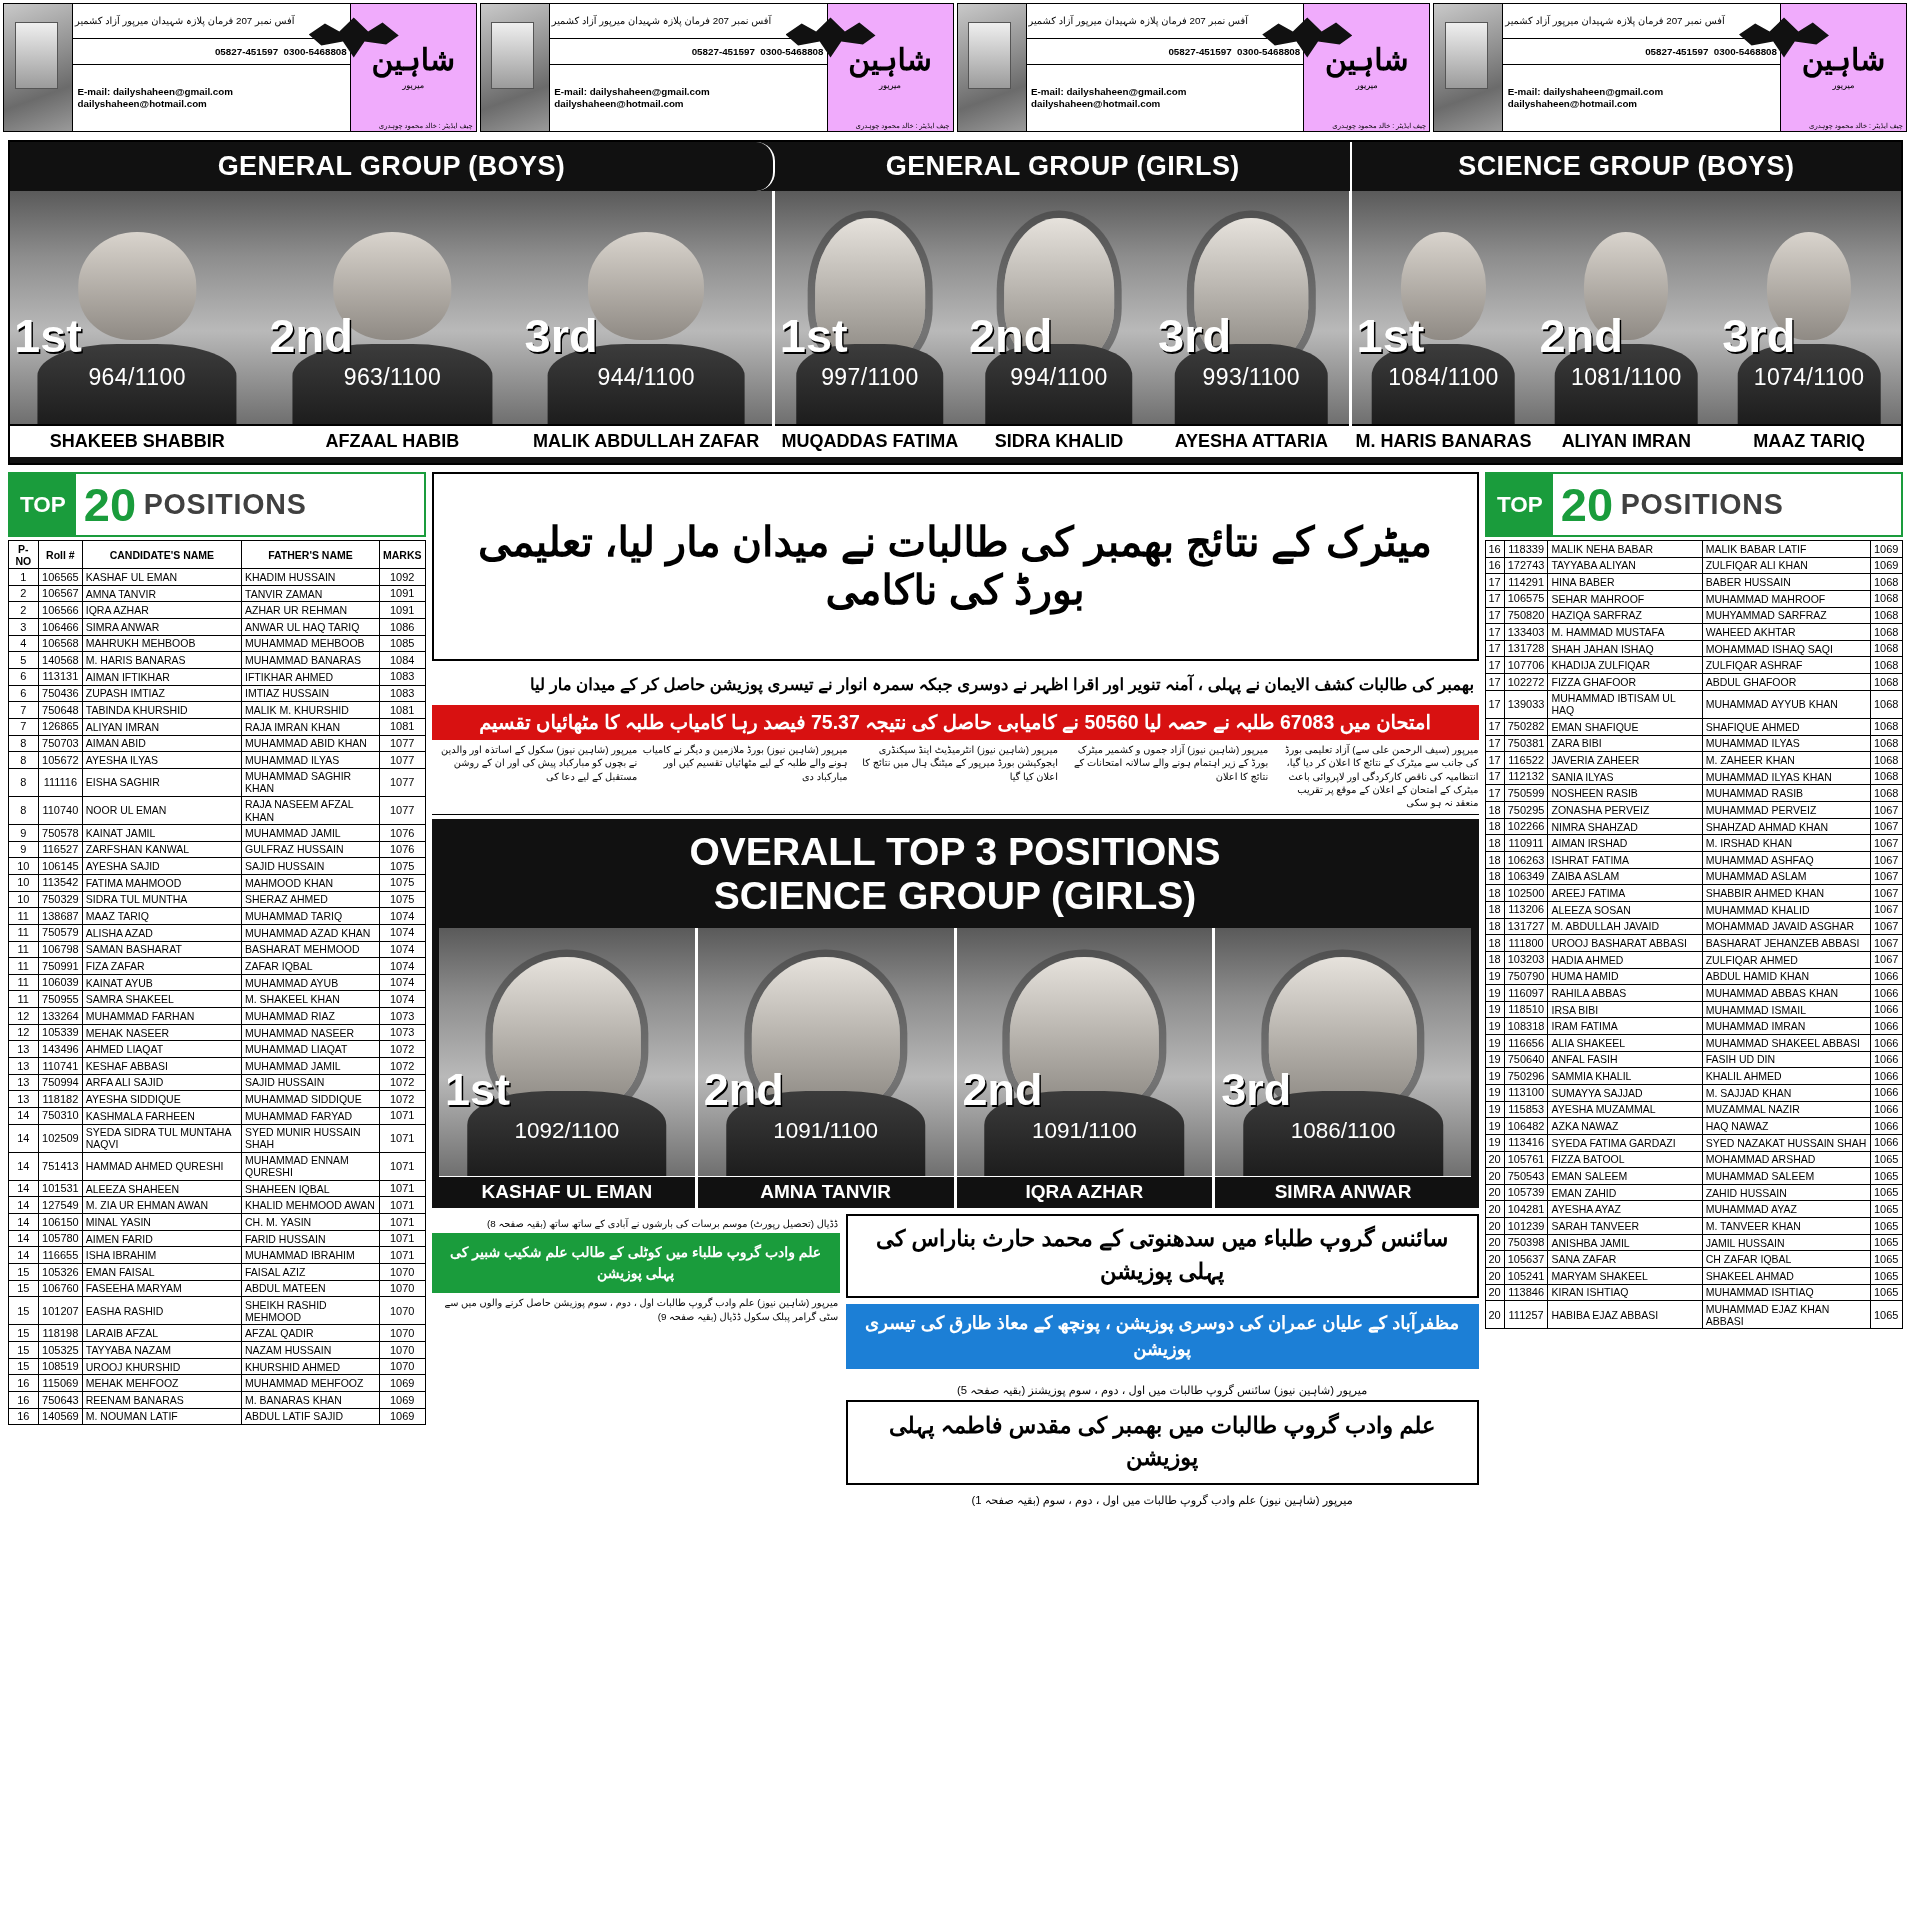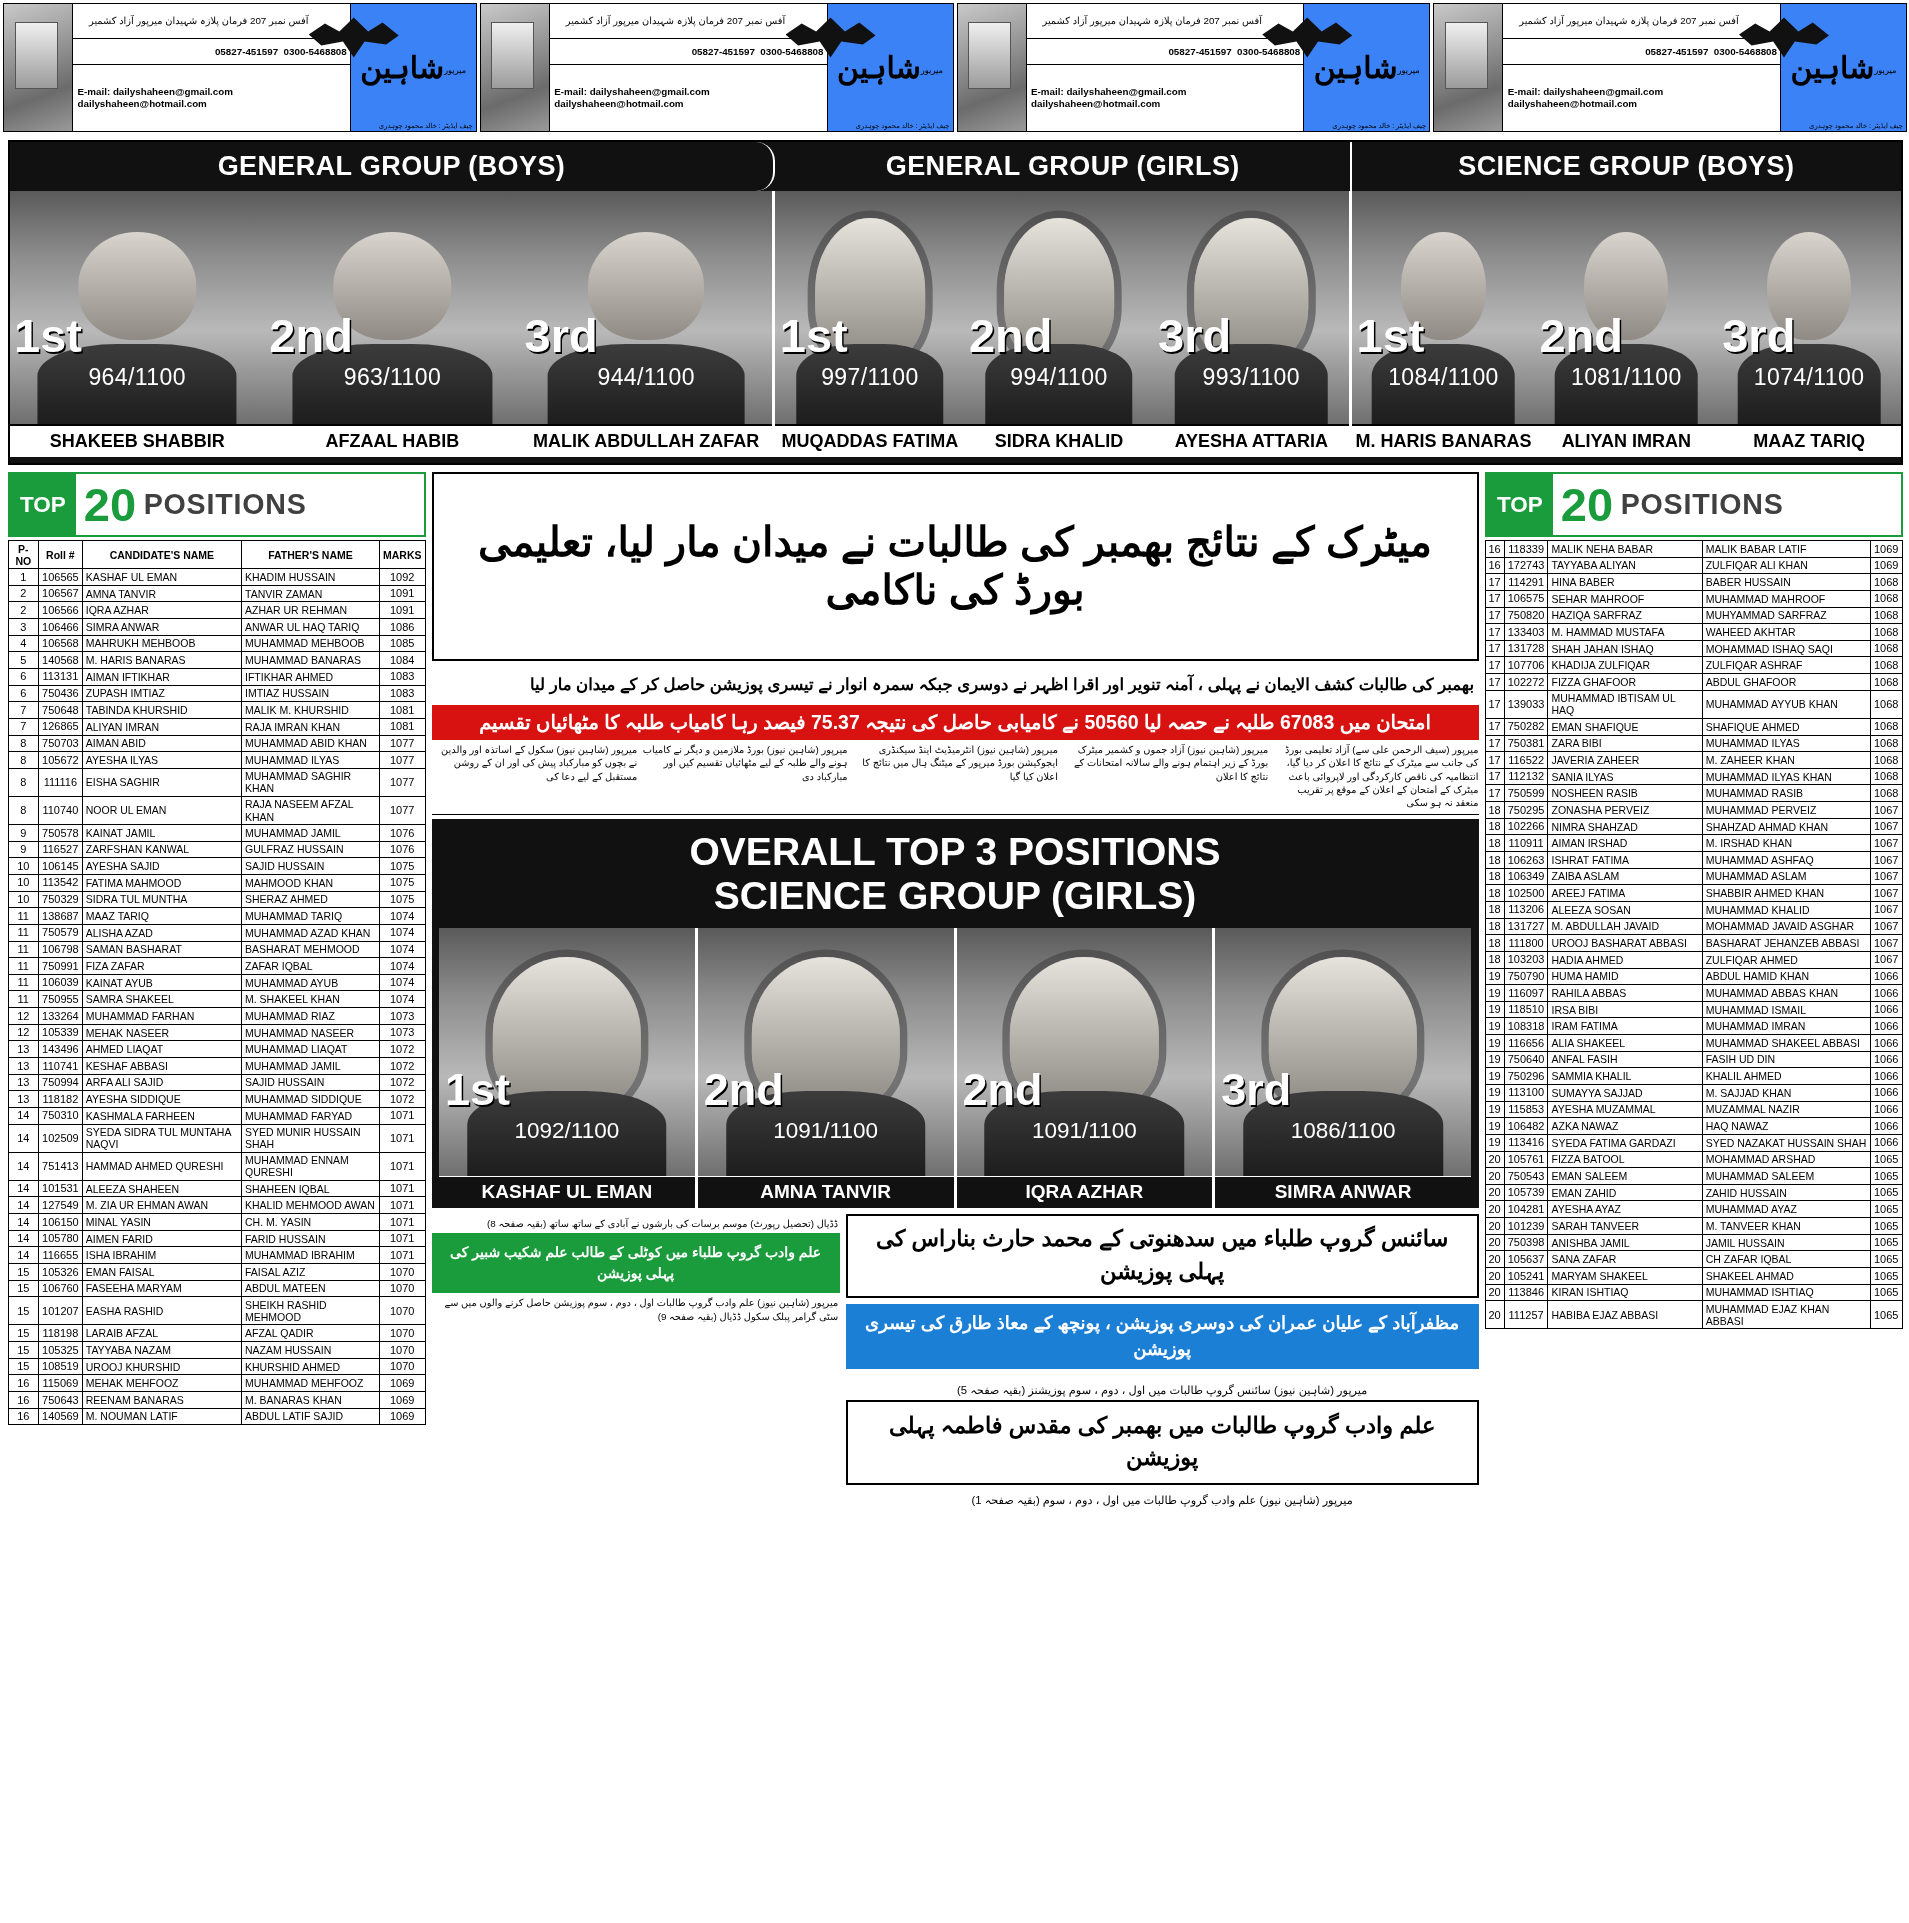--- a/index.html
+++ b/index.html
@@ -26,34 +26,34 @@
     position:relative;
   }
   .mast-photo:after{
     content:""; position:absolute; left:10.5px; top:18px; width:41px; height:65px;
     background:linear-gradient(180deg,#efefef,#9b9b9b);
     border:0.8px solid #555;
   }
   .mast-text { flex:1; display:flex; flex-direction:column; font-size:9px; }
   .mast-line1 {
     flex:0 0 35px; border-bottom:0.8px solid #000; display:flex; align-items:center;
-    justify-content:flex-end; padding:0 16px; font-size:9.8px; direction:rtl;
+    justify-content:flex-end; padding:0 2px; font-size:9.8px; direction:rtl;
     line-height:1.15; text-align:left;
   }
   .mast-line2 {
     flex:0 0 25.6px; border-bottom:0.8px solid #000; display:flex; align-items:center;
     justify-content:flex-end; padding:0 3px; font-weight:bold; font-size:9.8px;text-align:right;
   }
   .mast-line3 {
     flex:1; display:flex; align-items:center; padding:0 4.5px; font-weight:bold;
     font-size:9.8px; line-height:1.25;
   }
   .mast-logo {
-    width:126px; border-left:0.8px solid #000; position:relative; background:#3b82f6;
-    display:flex; flex-direction:row; align-items:center; justify-content:center;
+    width:126px; border-left:0.8px solid #000; position:relative; background:#f0abfc;
+    display:flex; flex-direction:column; align-items:center; justify-content:center;
   }
   .eagle {
     position:absolute; left:-42px; top:10.5px; width:90px; height:50px;
     background:#111;
     clip-path: polygon(0% 40%, 18% 18%, 34% 34%, 50% 6%, 66% 34%, 82% 16%, 100% 42%, 86% 60%, 62% 54%, 50% 86%, 38% 54%, 14% 62%);
   }
   .shaheen-ur { font-size:30px; font-weight:bold; direction:rtl; line-height:1; }
   .shaheen-sub { font-size:8.3px; direction:rtl; margin-top:4.5px; }
   .mast-foot {
     position:absolute; bottom:1.5px; right:3px; font-size:6.8px; direction:rtl;

